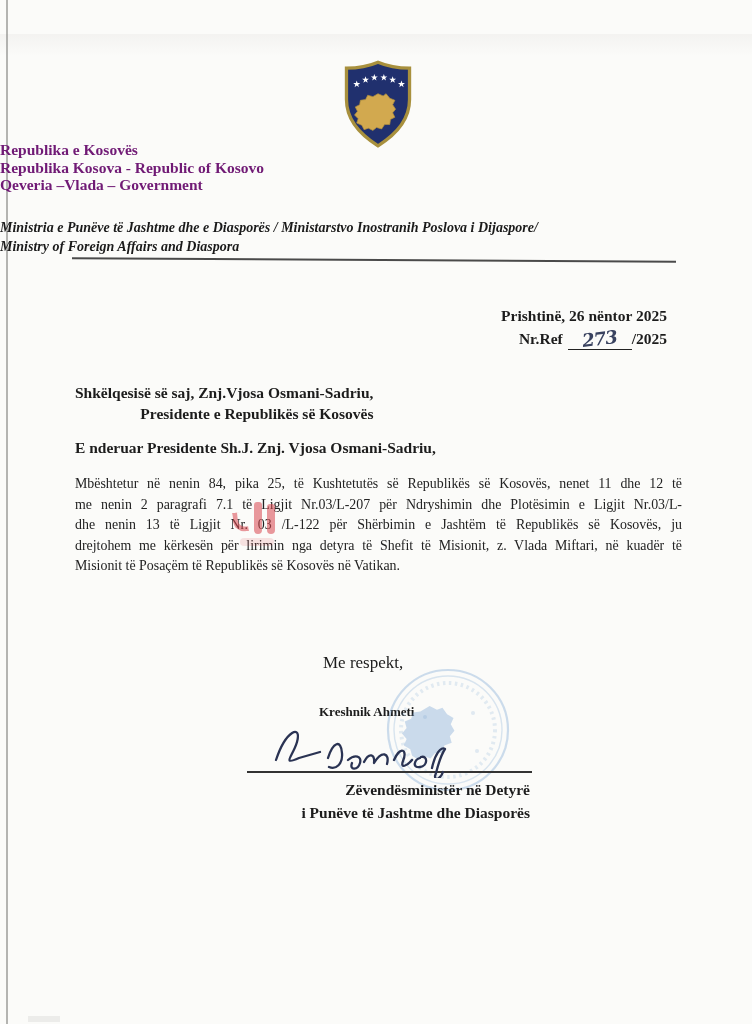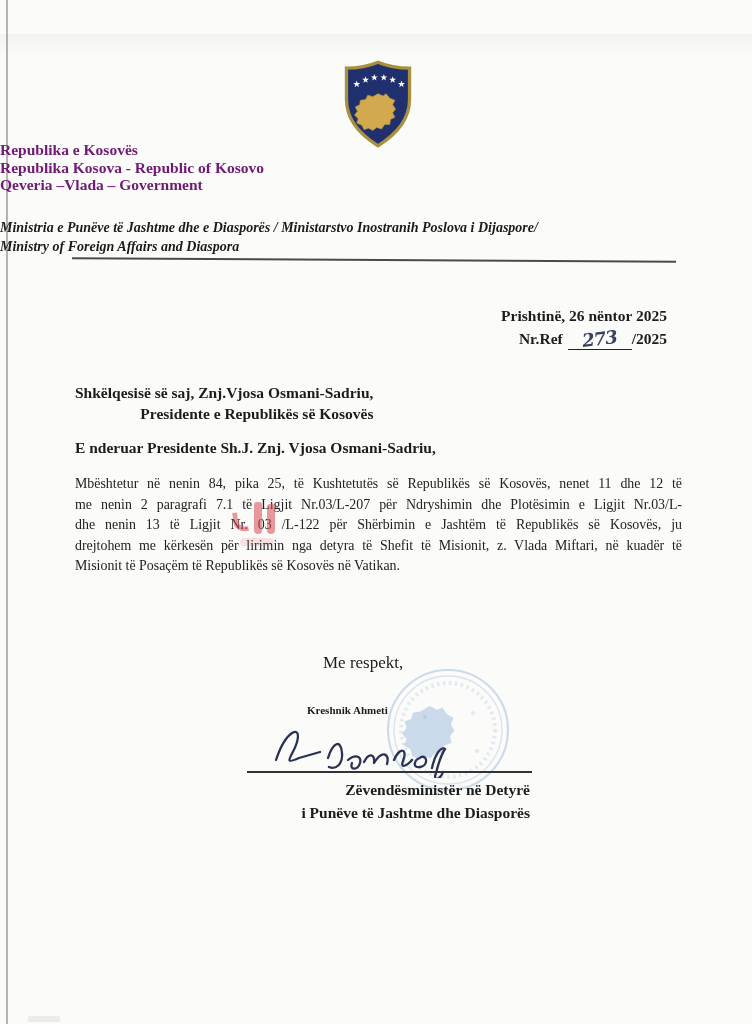--- a/index.html
+++ b/index.html
@@ -47,21 +47,21 @@
   .watermark{position:absolute;left:233px;top:500px;width:50px;height:46px;opacity:.55;}
   .watermark .wm-curve{position:absolute;left:0;top:12px;width:15px;height:20px;
     border:5px solid #d9474f;border-top:none;border-right:none;border-radius:0 0 0 12px;
     box-sizing:border-box;transform:rotate(-6deg);}
   .watermark .wm-bar1{position:absolute;left:21px;top:2px;width:8px;height:32px;background:#d9474f;border-radius:3px 3px 4px 4px;}
   .watermark .wm-bar2{position:absolute;left:34px;top:4px;width:8px;height:30px;background:#d9474f;border-radius:3px 3px 4px 4px;}
   .wm-smear{position:absolute;left:240px;top:538px;width:34px;height:8px;background:#d9474f;opacity:.14;border-radius:4px;}
 
   
   .closing{position:absolute;left:323px;top:653px;font-size:17px;}
-  .signer-name{position:absolute;left:307px;top:704px;font-weight:bold;font-size:11px;}
+  .signer-name{position:absolute;left:319px;top:704px;font-weight:bold;font-size:13px;}
   .stamp{position:absolute;left:385px;top:667px;width:126px;height:126px;}
   .signature{position:absolute;left:268px;top:716px;width:252px;height:62px;z-index:3;}
   .sig-line{position:absolute;left:247px;top:771px;width:285px;height:1.8px;background:#333;z-index:2;}
   .signer-title{position:absolute;left:210px;top:779px;width:320px;text-align:right;
     font-weight:bold;font-size:15.5px;line-height:22.5px;}
 </style>
 </head>
 <body>
 
 <div class="scan-band"></div>

